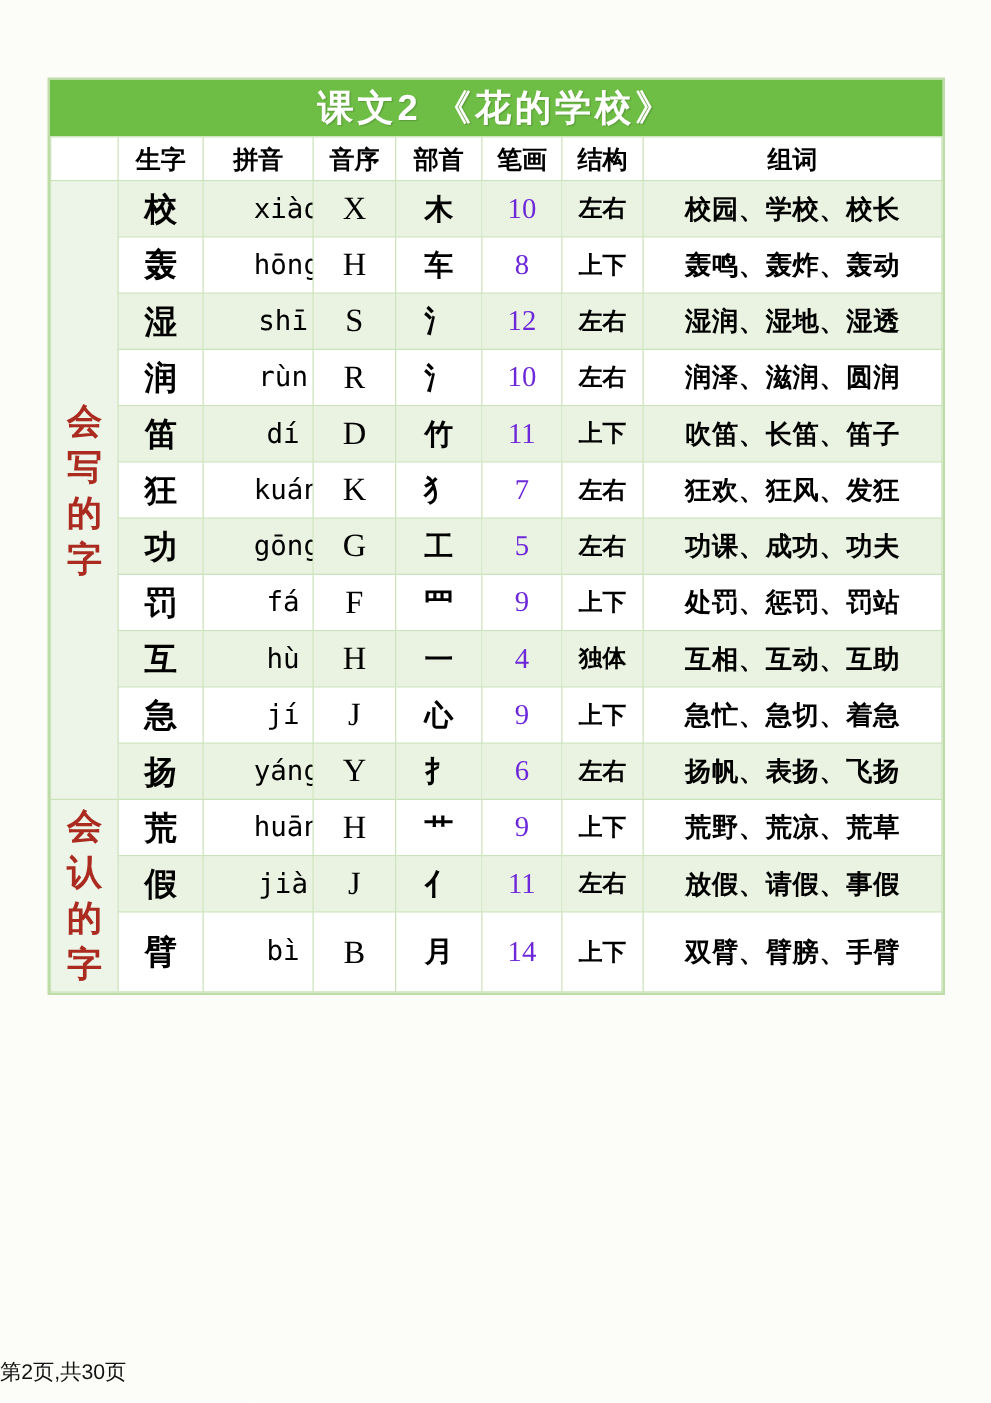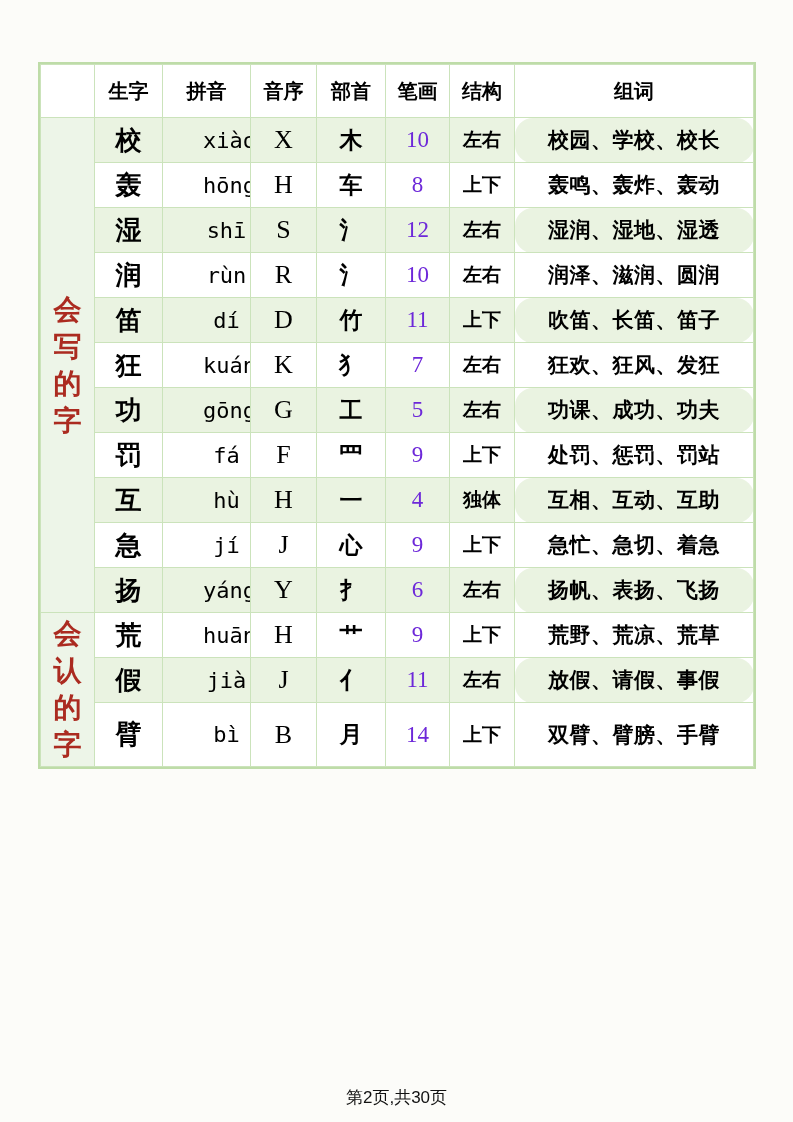--- a/index.html
+++ b/index.html
@@ -41,21 +41,21 @@
   table.vocab col.c-init   { width: 66px; }
   table.vocab col.c-rad    { width: 69px; }
   table.vocab col.c-stroke { width: 64px; }
   table.vocab col.c-struct { width: 65px; }
   table.vocab td, table.vocab th {
     border: 1px solid var(--border, #cbe3bb);
     text-align: center;
     vertical-align: middle;
     overflow: hidden;
   }
-  table.vocab thead tr { height: 53px; background: #ffffff; }
+  table.vocab thead tr { height: 35px; background: #ffffff; }
   table.vocab th {
     font-size: 20px;
     font-weight: bold;
     color: #000;
   }
   table.vocab tbody tr { height: 45px; }
   table.vocab tbody tr:last-child { height: 64px; }
   table.vocab tbody tr.alt td { background: var(--row-alt, #eaf3e1); }
   table.vocab tbody tr td { background: #ffffff; }
   td.group-cell {
@@ -71,35 +71,35 @@
     font-size: 28px;
     font-weight: bold;
     line-height: 1;
   }
   td.cell-char   { font-size: 26px; font-weight: bold; color: #000; }
   td.cell-pinyin { font-size: 22px; font-family: "DejaVu Sans Mono", monospace; color: #000; padding-left: 40px; }
   td.cell-init   { font-size: 26px; font-family: "Liberation Serif", serif; color: #000; }
   td.cell-rad    { font-size: 23px; font-weight: bold; color: #000; }
   td.cell-stroke { font-size: 23px; font-family: "Liberation Serif", serif; color: #6d28d9; }
   td.cell-struct { font-size: 19px; font-weight: bold; color: #000000; }
-  td.cell-words  { font-size: 21px; font-weight: bold; color: #000; letter-spacing: 0.5px; border-radius: 18px; }
+  td.cell-words  { font-size: 21px; font-weight: bold; color: #000; letter-spacing: 0.5px; }
   .page-footer {
     position: absolute;
     left: 0;
     top: 1086px;
     width: 100%;
-    text-align: center;
     font-size: 17px;
     color: #111;
   }
 </style>
 </head>
 <body>
 
 <div class="sheet">
+  <div class="title-bar">课文2 《花的学校》</div>
   <table class="vocab">
     <colgroup>
       <col class="c-group">
         <col class="c-char">
         <col class="c-pinyin">
         <col class="c-init">
       <col class="c-rad">
         <col class="c-stroke">
         <col class="c-struct">
         <col class="c-words">

